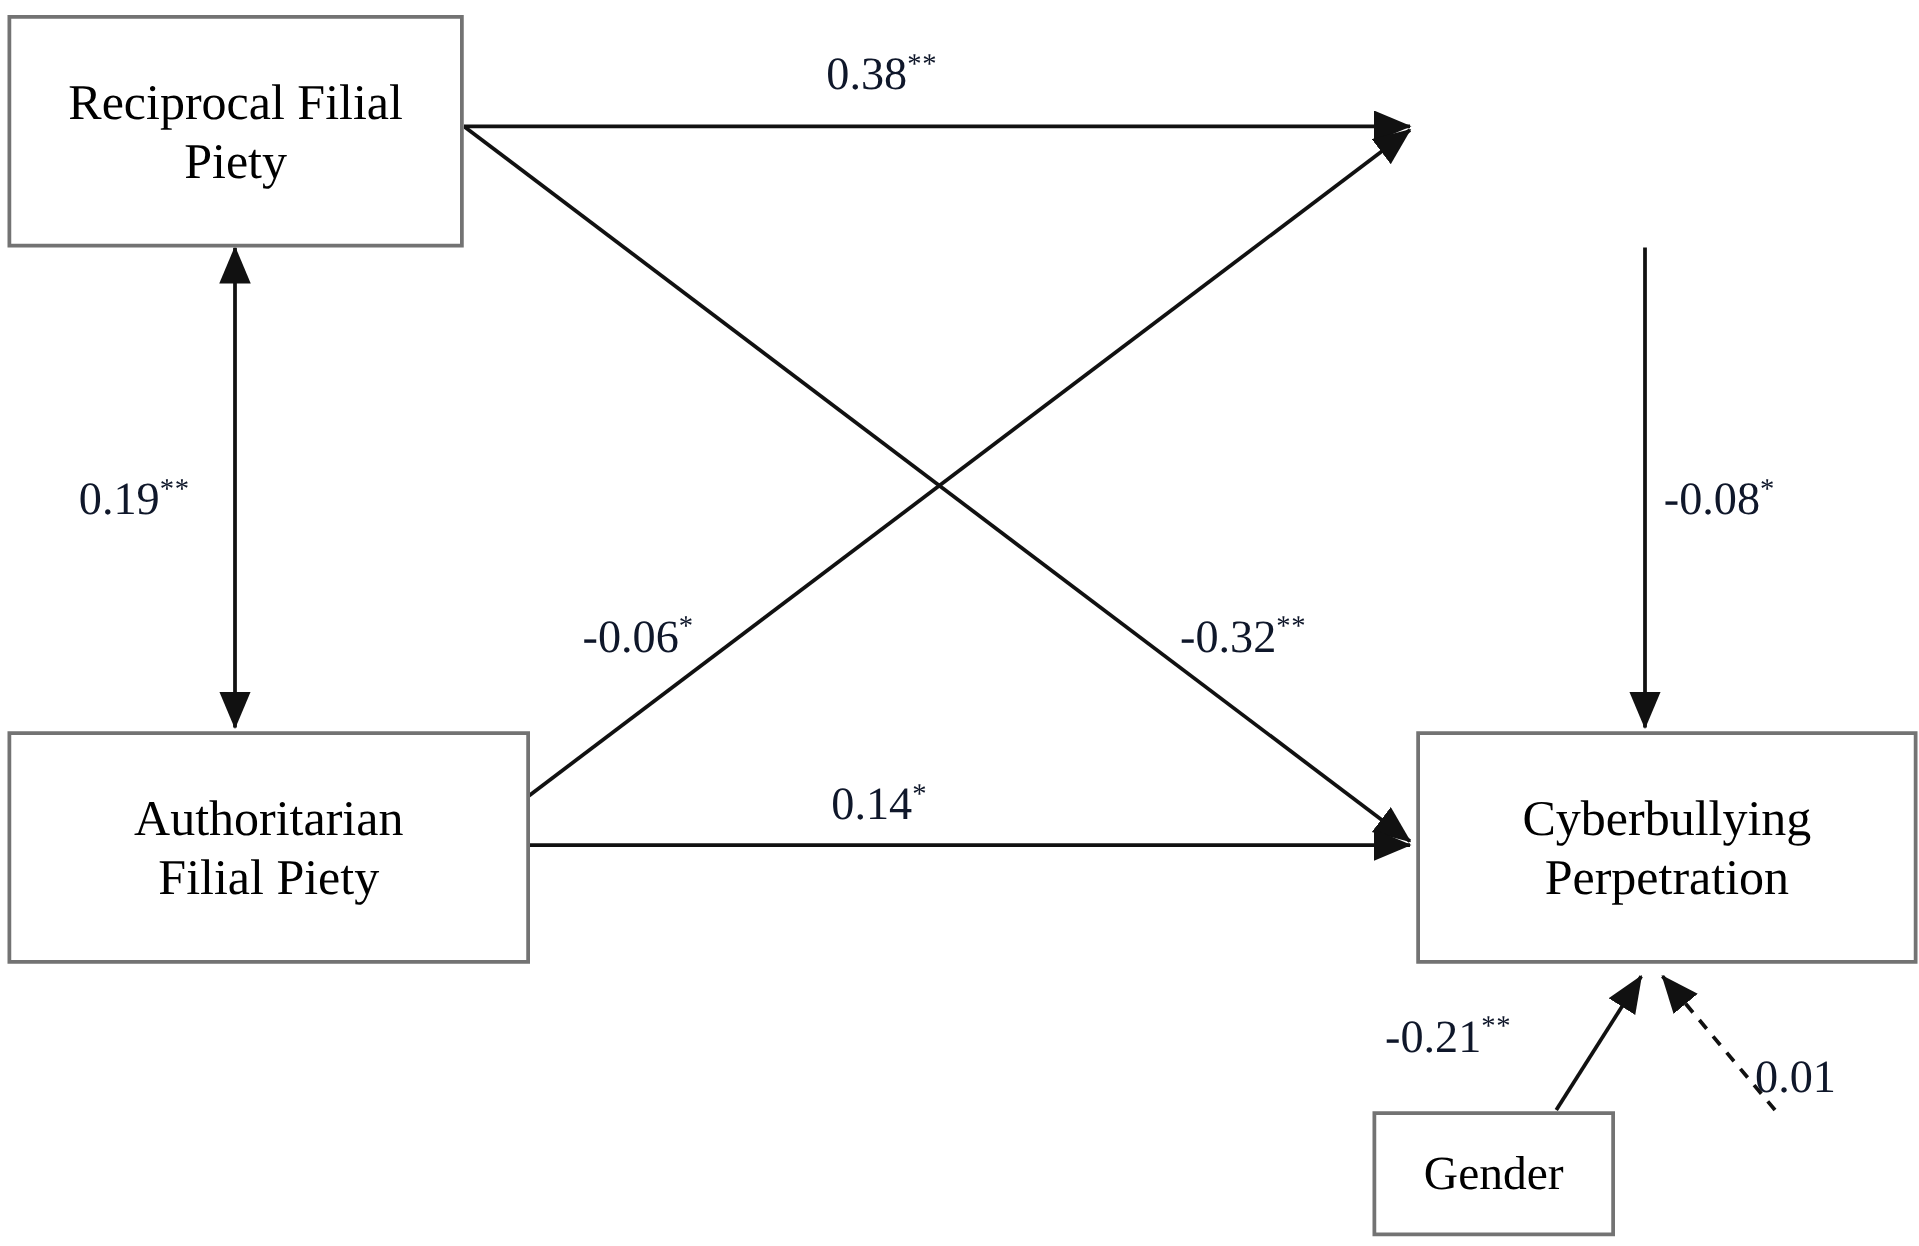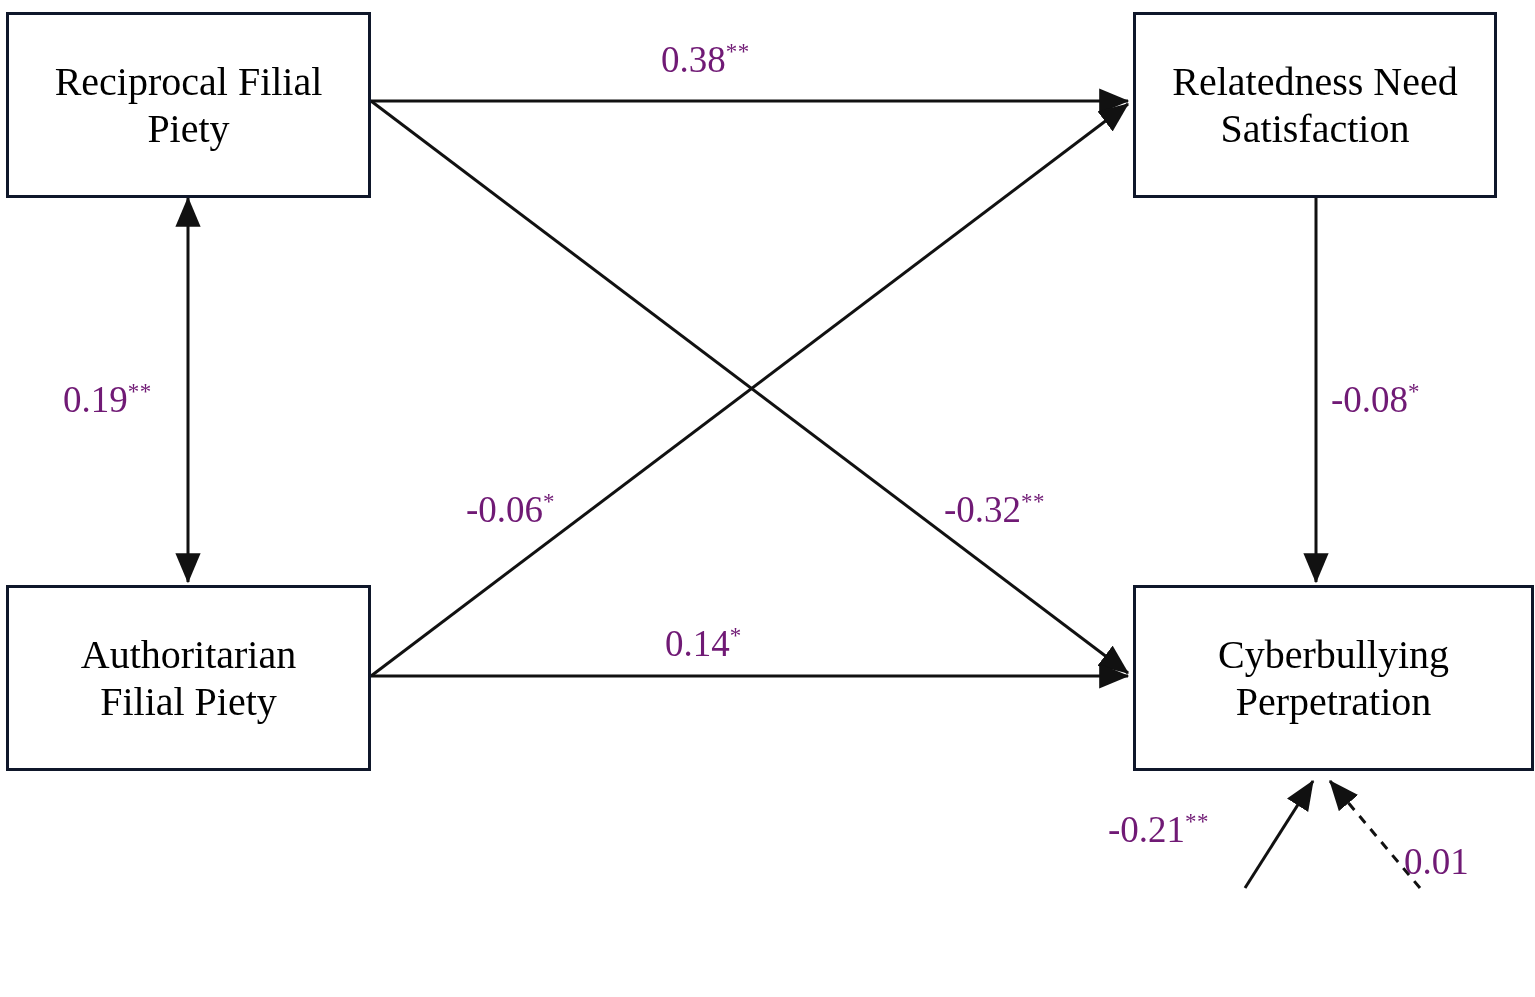--- a/index.html
+++ b/index.html
@@ -19,41 +19,41 @@
   #edges {
     position: absolute;
     left: 0;
     top: 0;
     width: 1535px;
     height: 997px;
   }
   .node {
     position: absolute;
     box-sizing: border-box;
-    border: 3px solid #0f172a;
+    border: 3px solid #737373;
     background: #ffffff;
     display: flex;
     align-items: center;
     justify-content: center;
     text-align: center;
     line-height: 1.18;
     color: #000000;
     z-index: 3;
   }
   .node-label {
     display: block;
     padding: 0 10px;
     white-space: pre-line;
   }
   .node-big .node-label { font-size: 40px; }
   .node-small .node-label { font-size: 38px; }
 
   .edge-label {
     position: absolute;
-    color: #701a75;
+    color: #0f172a;
     font-size: 37px;
     white-space: nowrap;
     z-index: 4;
     background: transparent;
   }
   .edge-label sup {
     font-size: 0.62em;
     vertical-align: super;
     letter-spacing: 0.5px;
   }
@@ -88,35 +88,34 @@
     <line x1="1245" y1="888" x2="1313" y2="781" stroke="#111111" stroke-width="3" marker-end="url(#arrow-end)"></line>
 
     <line x1="1420" y1="888" x2="1330" y2="781" stroke="#111111" stroke-width="3" stroke-dasharray="9 8" marker-end="url(#arrow-end)"></line>
   </svg>
 
   <div class="node node-big" style="left:6px; top:12px; width:365px; height:186px;">
     <span class="node-label">Reciprocal Filial
 Piety</span>
   </div>
 
-  <div class="node node-big" style="left:1133px; top:12px; width:364px; height:186px;">
-    <span class="node-label">Relatedness Need
-Satisfaction</span>
-  </div>
 
-  <div class="node node-big" style="left:6px; top:585px; width:365px; height:186px;">
+  <div class="node node-big" style="left:6px; top:585px; width:418px; height:186px;">
     <span class="node-label">Authoritarian
 Filial Piety</span>
   </div>
 
   <div class="node node-big" style="left:1133px; top:585px; width:401px; height:186px;">
     <span class="node-label">Cyberbullying
 Perpetration</span>
   </div>
 
+  <div class="node node-small" style="left:1098px; top:889px; width:194px; height:100px;">
+    <span class="node-label">Gender</span>
+  </div>
 
 
   <div class="edge-label" style="left:661px; top:38px;">
     <span>0.38</span><sup>**</sup>
   </div>
 
   <div class="edge-label" style="left:63px; top:378px;">
     <span>0.19</span><sup>**</sup>
   </div>
 

